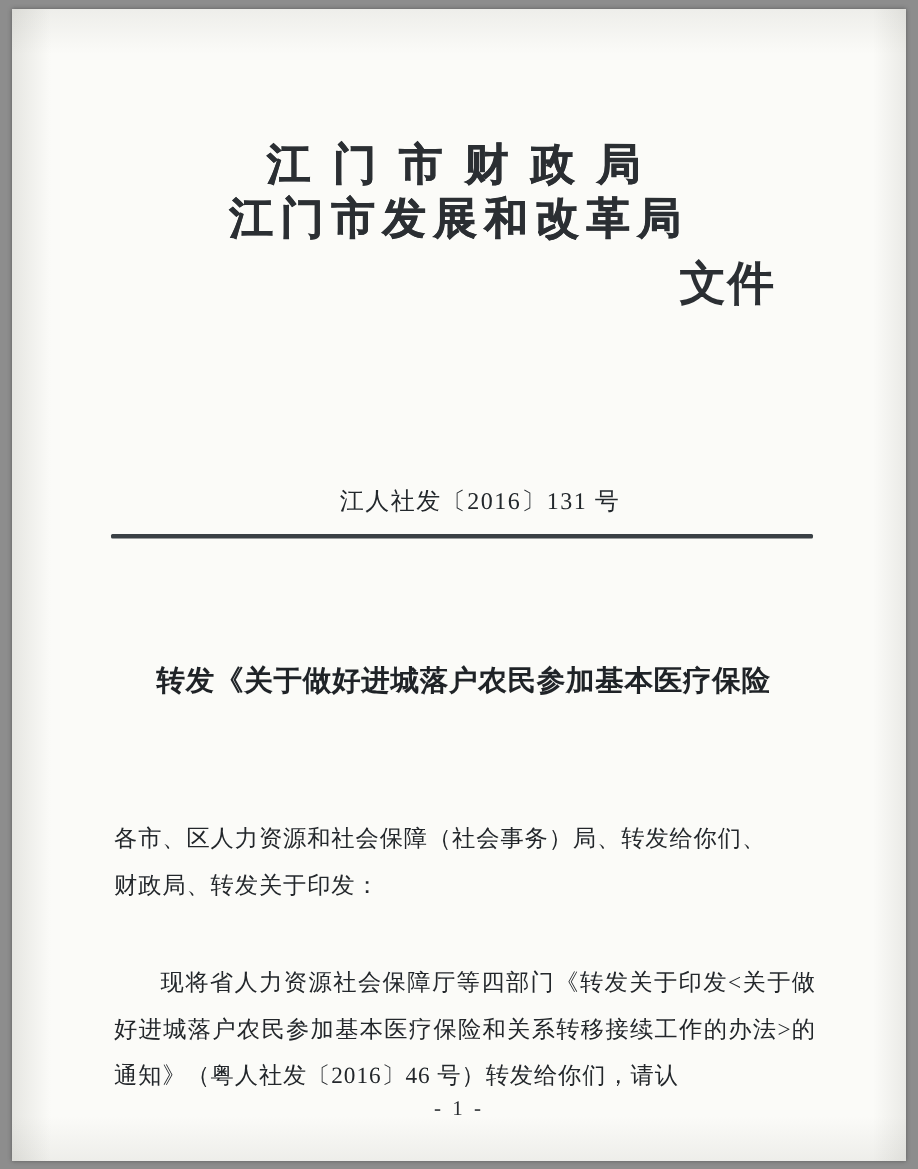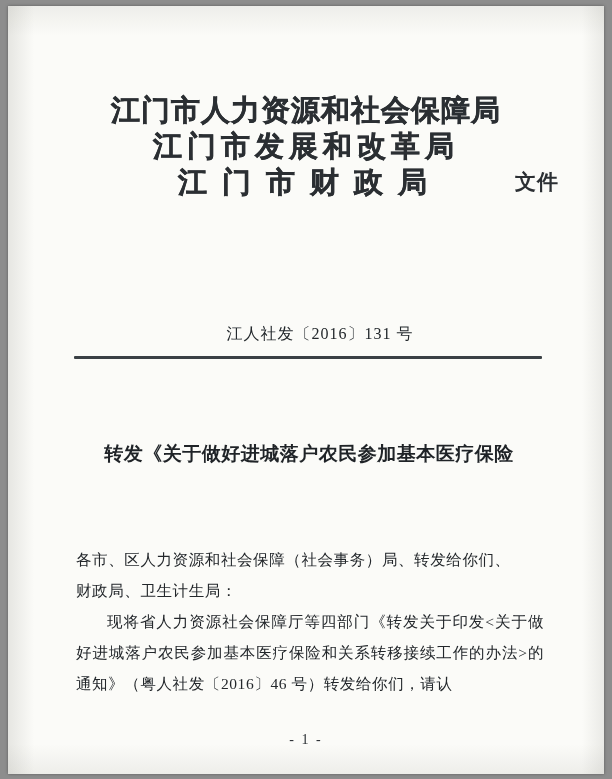--- a/index.html
+++ b/index.html
@@ -68,21 +68,21 @@
   }
   .org-line.spread-1 { letter-spacing: 1px; }
   .org-line.spread-2 { letter-spacing: 5px; }
   .org-line.spread-3 { letter-spacing: 15px; padding-left: 8px;}
   .org-line.spread-4 { letter-spacing: 2px; }
   .doc-word {
     position: absolute;
     right: -58px;
     top: 76px;
     font-weight: bold;
-    font-size: 21px;
+    font-size: 31px;
     letter-spacing: 1px;
     color: #2b2f33;
   }
 
   
   .doc-number {
     position: absolute;
     left: 0;
     right: 0;
     top: 318px;
@@ -108,37 +108,36 @@
     position: absolute;
     left: 70px;
     width: 462px;
     top: 432px;
     text-align: center;
     font-size: 19px;
     font-weight: bold;
     line-height: 34px;
     letter-spacing: 0.5px;
     color: #1f2327;
-    font-family: Liberation Mono, monospace;
   }
 
   
   .body-block {
     position: absolute;
     left: 68px;
     width: 468px;
     top: 538px;
     font-size: 15.5px;
     line-height: 31px;
     letter-spacing: 0.6px;
     color: #23272b;
     text-align: justify;
   }
   .body-block p { margin: 0; }
-  .body-block p.indent { text-indent: 2em; }
+  .body-block p.indent { text-indent: 2em; margin-top: 34px; }
 
   
   .page-number {
     position: absolute;
     left: 0;
     right: 0;
     top: 726px;
     text-align: center;
     font-size: 14px;
     letter-spacing: 2px;
@@ -147,38 +146,37 @@
 </style>
 </head>
 <body>
 
 <div id="page">
   <div class="sheet">
     <div class="content">
 
       <div class="doc-header">
         <div class="header-stack">
-          <div class="org-line spread-1">江门市人力资源和社会保障局</div>
+          <div class="org-line spread-3">江门市财政局</div>
           <div class="org-line spread-2">江门市发展和改革局</div>
-          <div class="org-line spread-3">江门市财政局</div>
           <div class="doc-word">文件</div>
         </div>
       </div>
 
       <div class="doc-number">江人社发〔2016〕131 号</div>
 
       <div class="rule"></div>
 
       <div class="doc-title">
         <div>转发《关于做好进城落户农民参加基本医疗保险</div>
       </div>
 
       <div class="body-block">
         <p>各市、区人力资源和社会保障（社会事务）局、转发给你们、</p>
-        <p>财政局、卫生计生局：</p>
+        <p>财政局、转发关于印发：</p>
         <p class="indent">现将省人力资源社会保障厅等四部门《转发关于印发&lt;关于做好进城落户农民参加基本医疗保险和关系转移接续工作的办法&gt;的通知》（粤人社发〔2016〕46 号）转发给你们，请认</p>
       </div>
 
       <div class="page-number">- 1 -</div>
 
     </div>
   </div>
 </div>
 
 </body></html>

